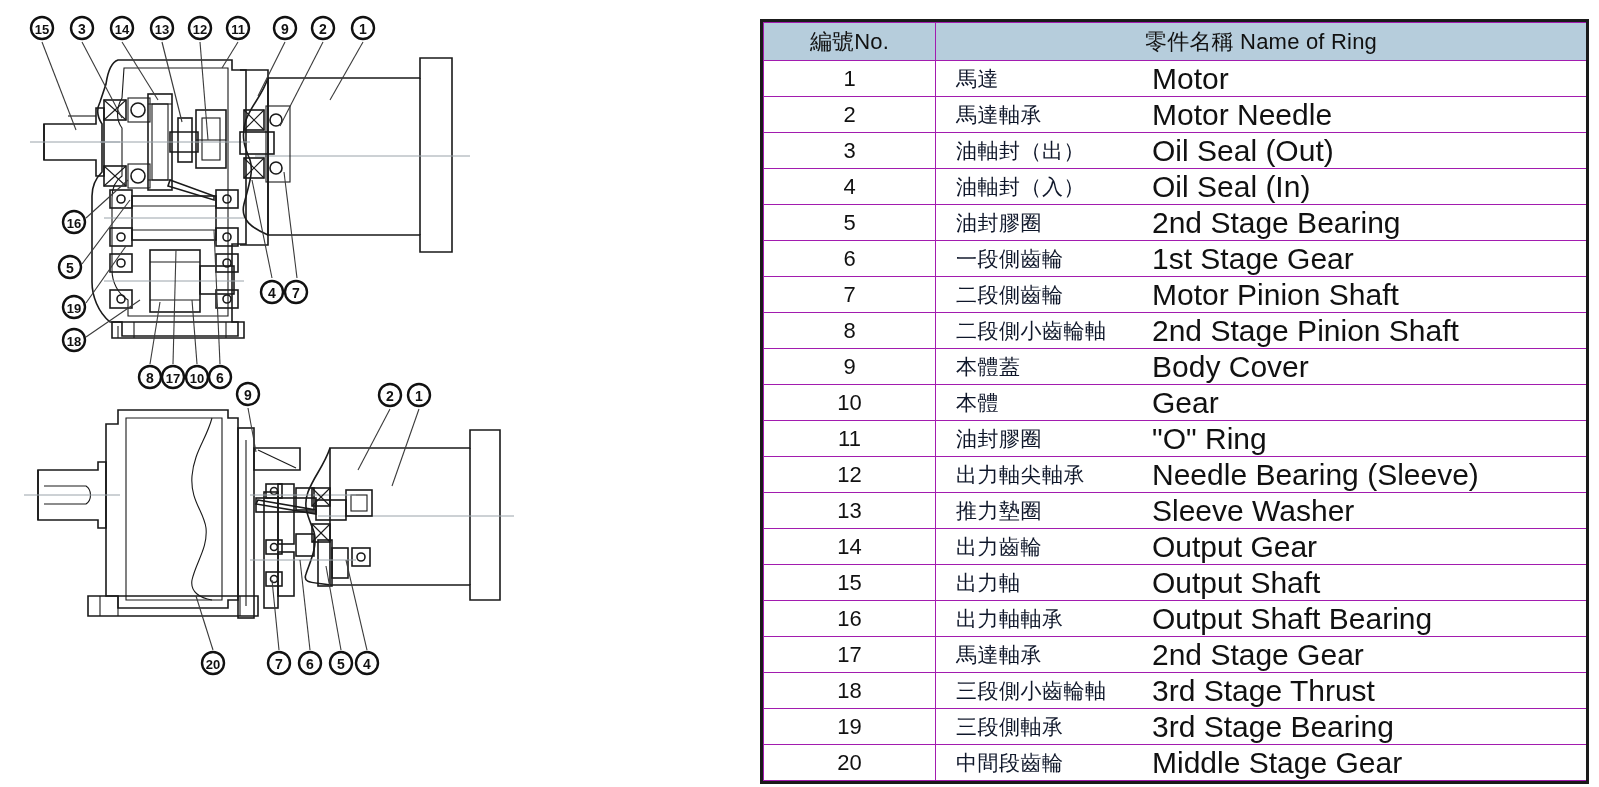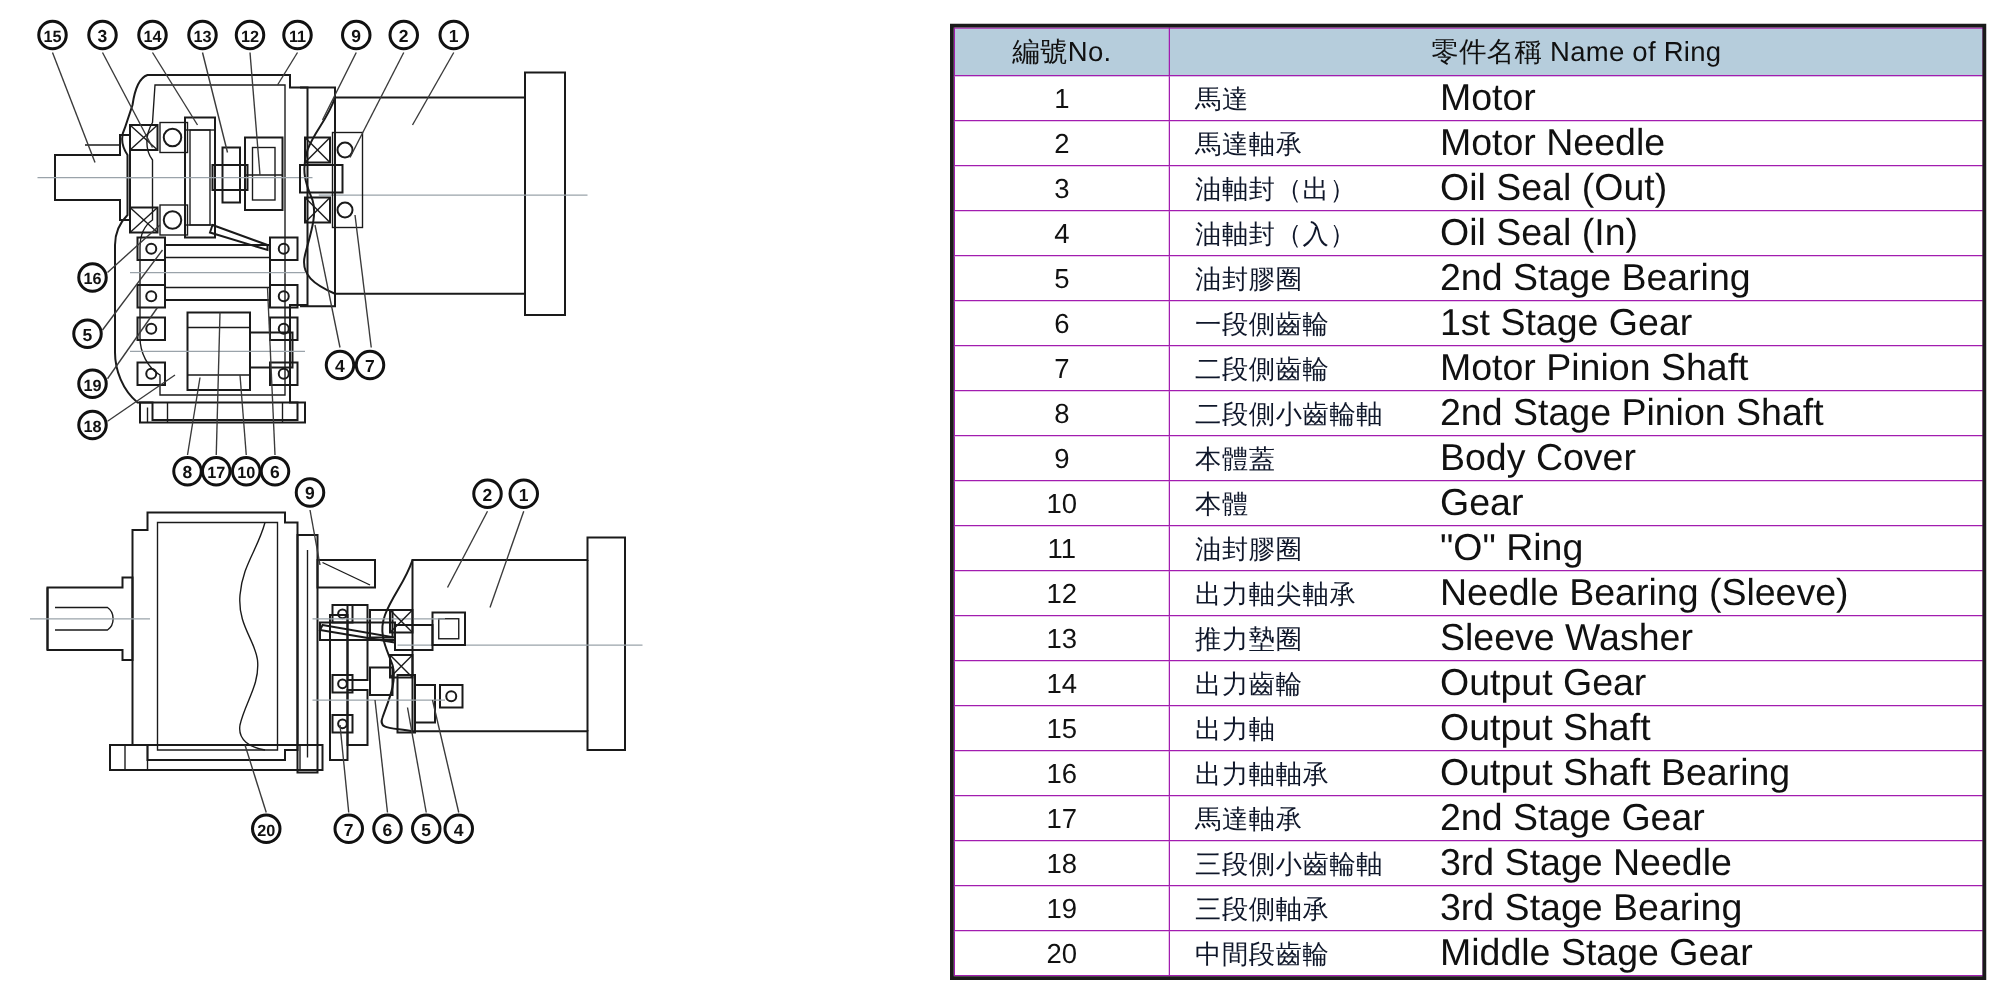--- a/index.html
+++ b/index.html
@@ -660,21 +660,21 @@
               <span class="name-zh">馬達軸承</span>
               <span class="name-en">2nd Stage Gear</span>
             </div>
           </td>
         </tr>
         <tr>
           <td class="cell-no">18</td>
           <td class="cell-name">
             <div class="name-flex">
               <span class="name-zh">三段側小齒輪軸</span>
-              <span class="name-en">3rd Stage Needle</span>
+              <span class="name-en">3rd Stage Thrust</span>
             </div>
           </td>
         </tr>
         <tr>
           <td class="cell-no">19</td>
           <td class="cell-name">
             <div class="name-flex">
               <span class="name-zh">三段側軸承</span>
               <span class="name-en">3rd Stage Bearing</span>
             </div>

